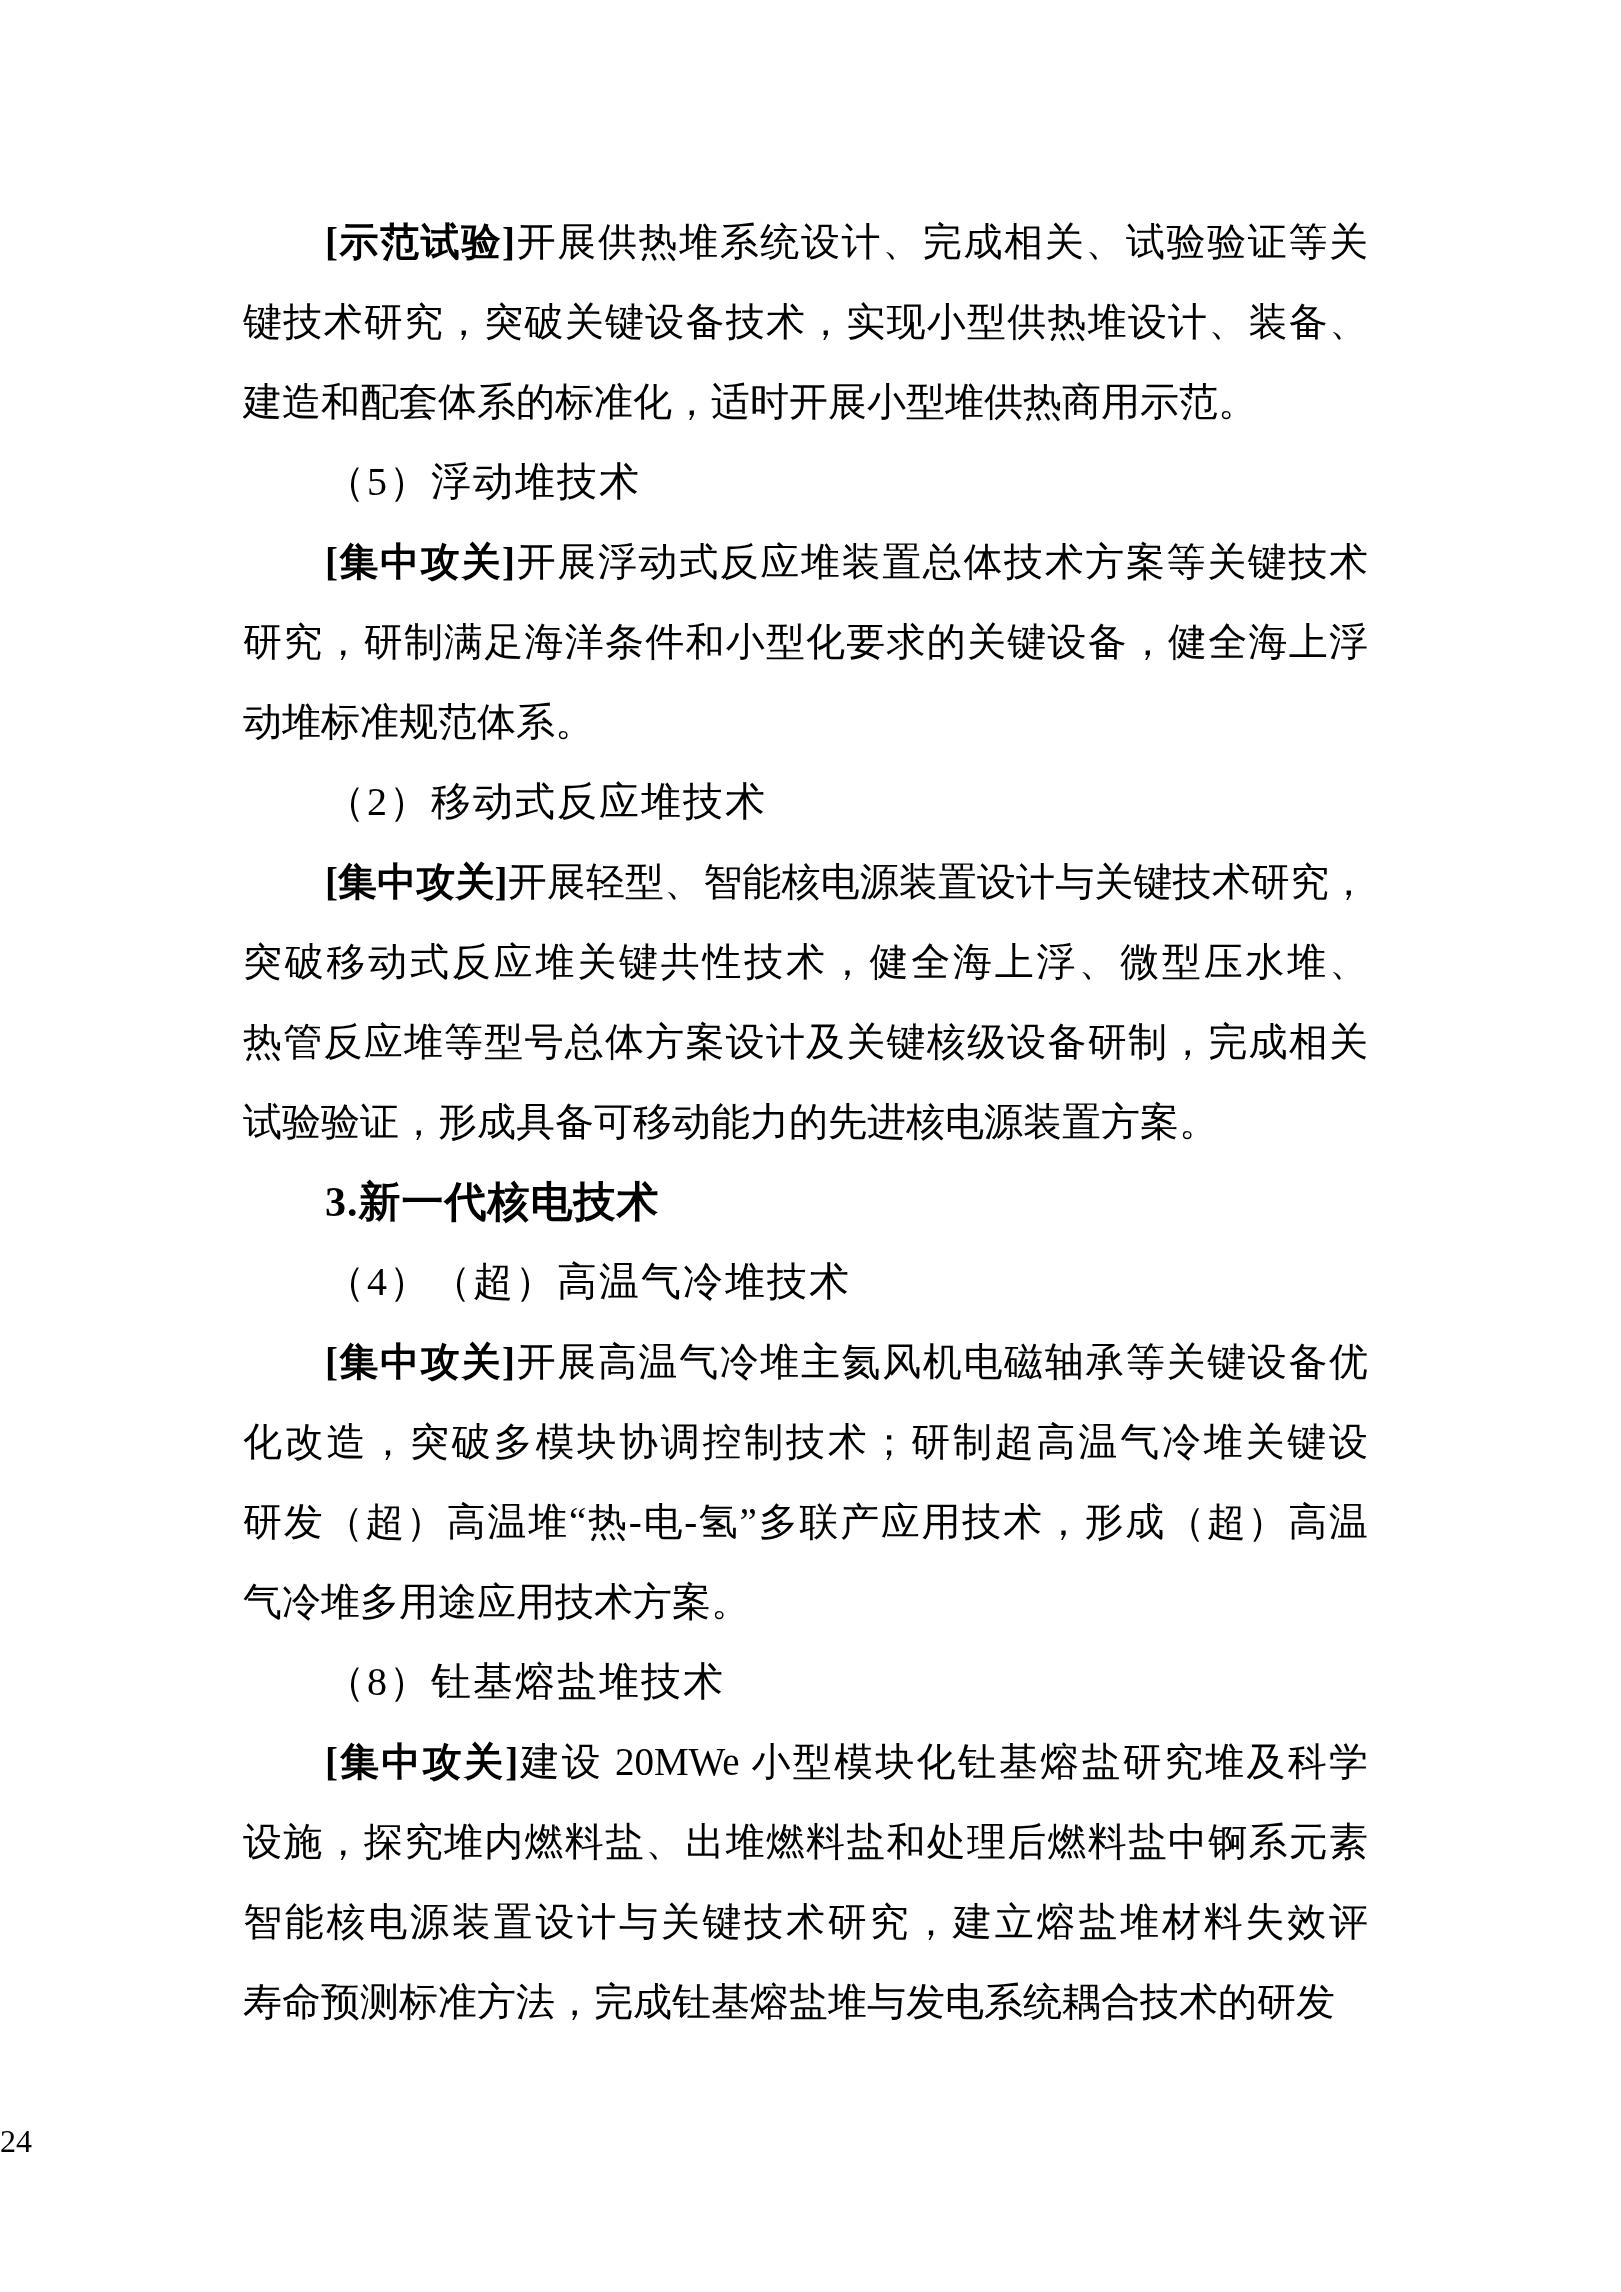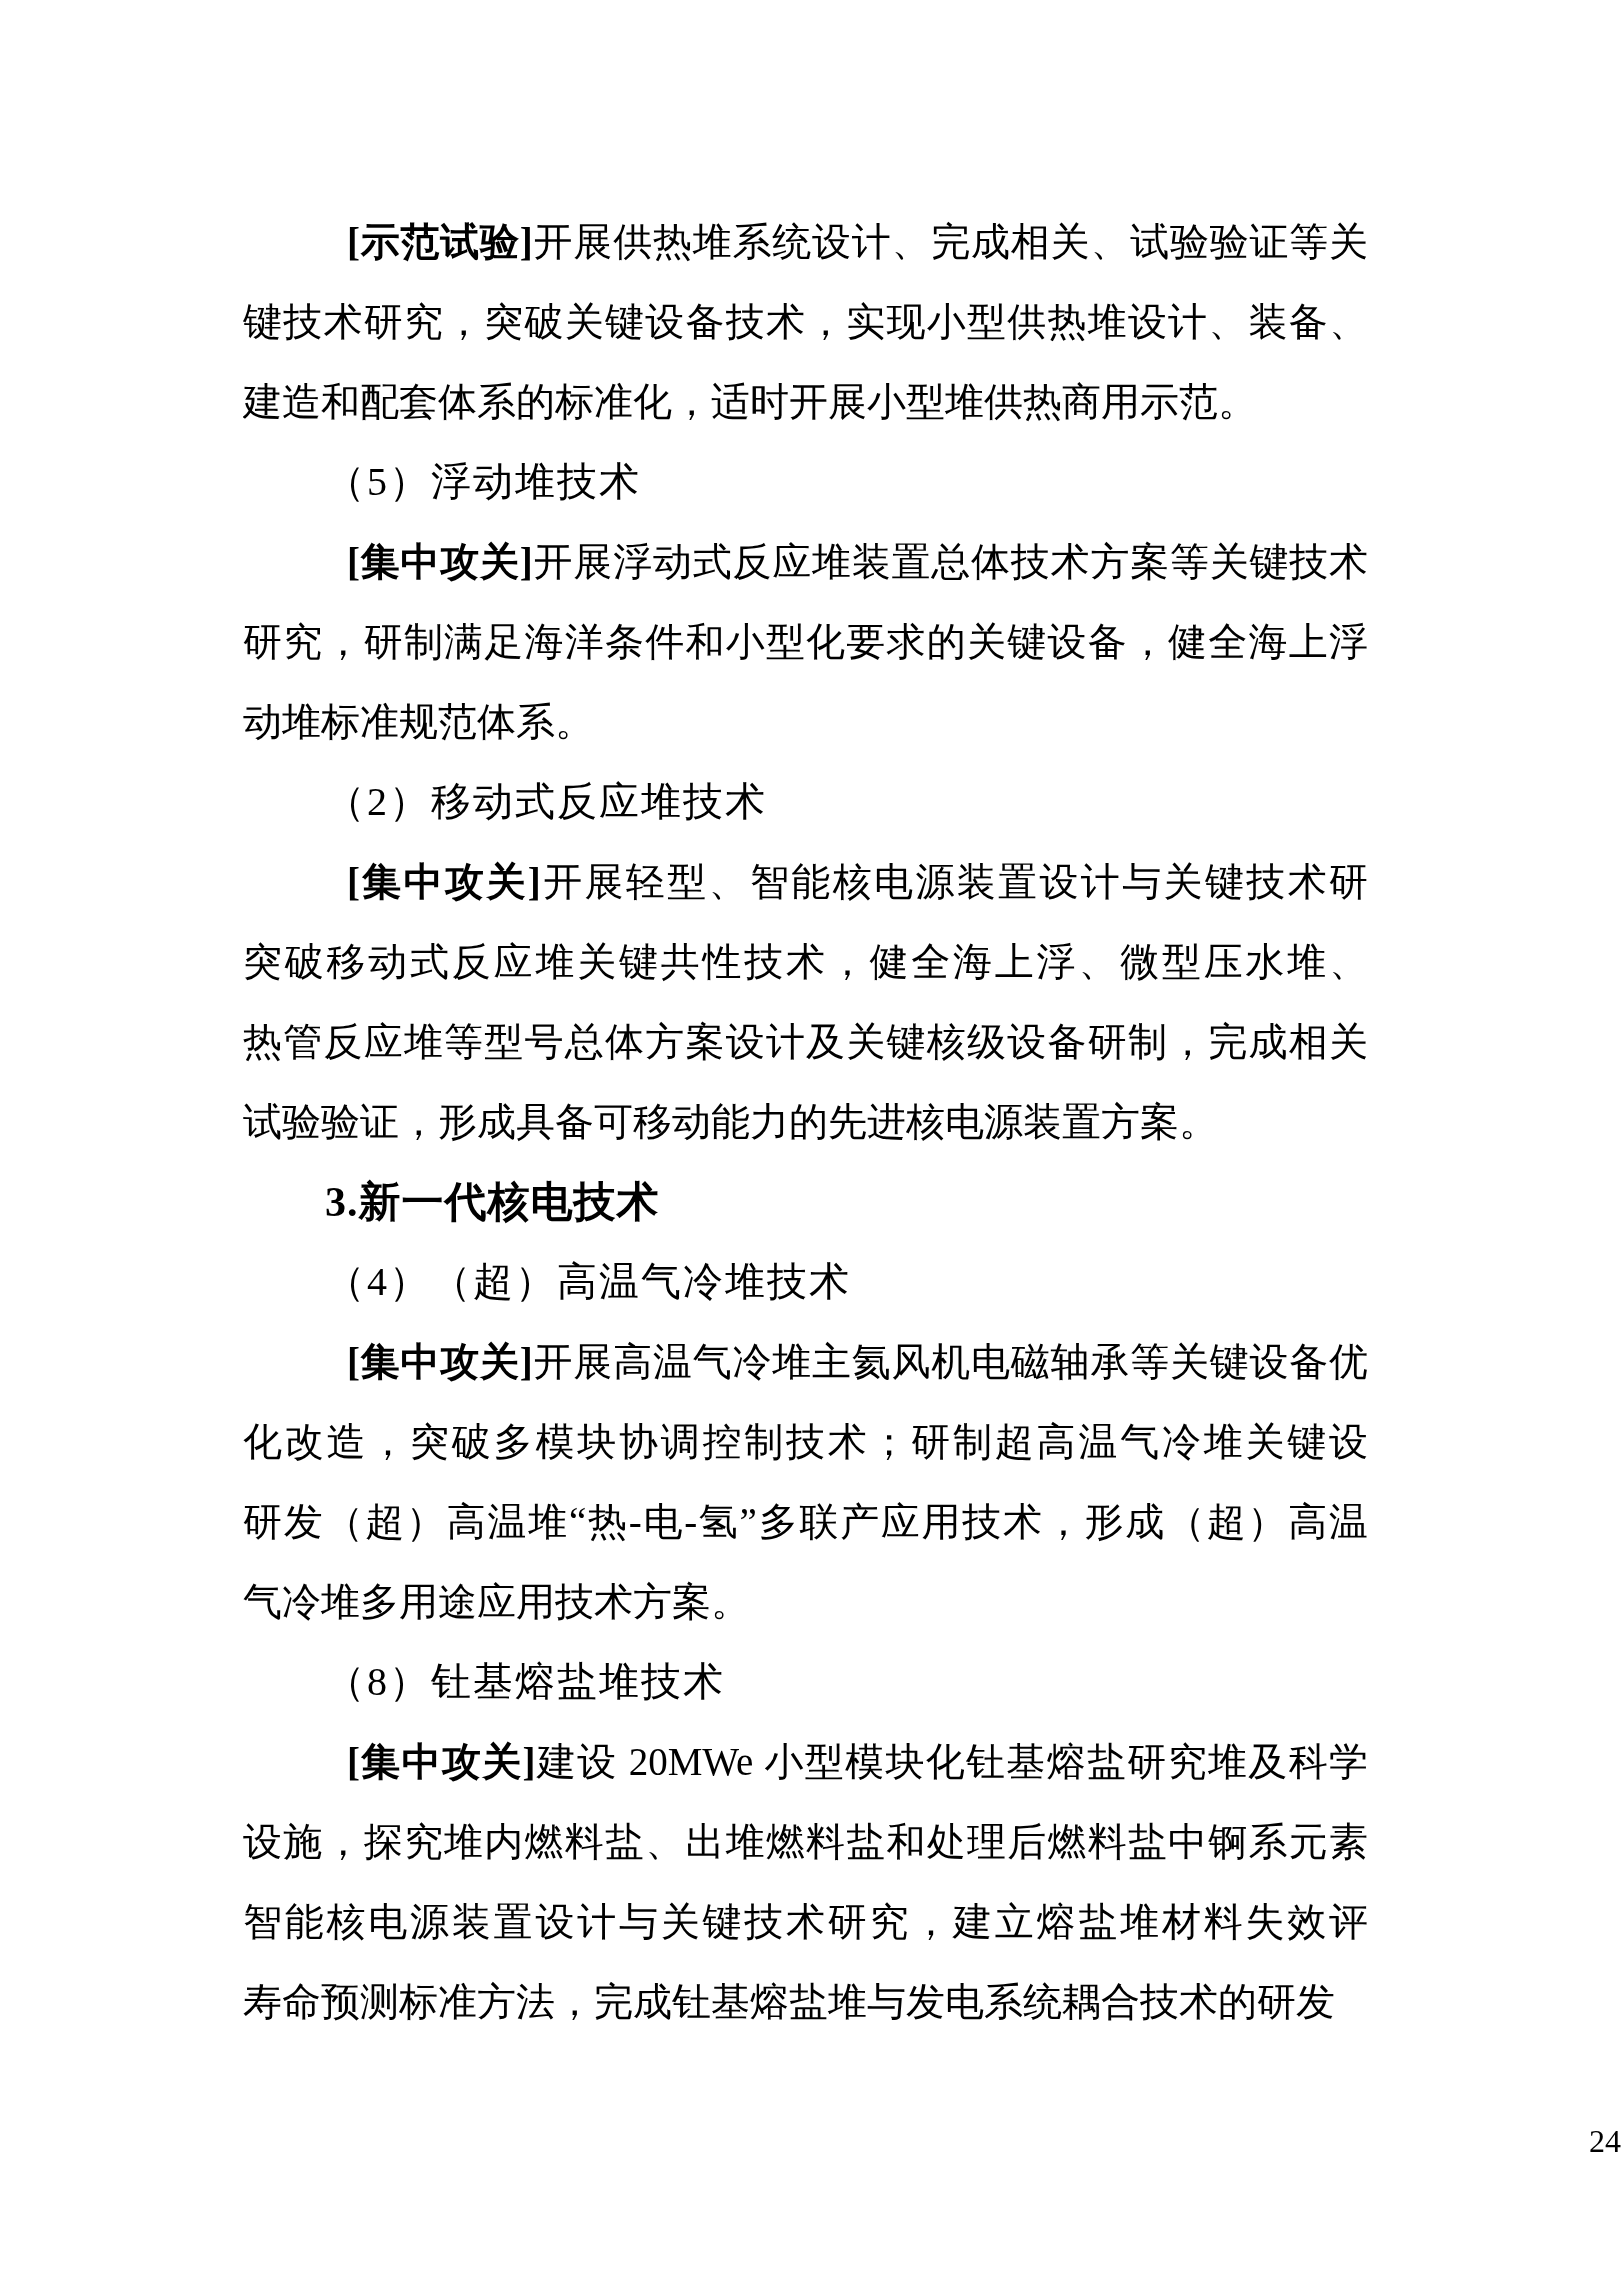--- a/index.html
+++ b/index.html
@@ -49,28 +49,27 @@
   .line.heading-hei {
     text-align: left;
     text-align-last: left;
     font-family: Liberation Serif, serif;
     font-weight: bold;
     font-size: 42px;
     letter-spacing: 1px;
   }
   .tag {
     font-weight: bold;
-    margin-left: 22px;
   }
   .footer {
     position: absolute;
     left: 0;
     top: 2117px;
     width: 100%;
-    text-align: right;
+    text-align: left;
   }
   .page-number {
     font-size: 32px;
     line-height: 49px;
     color: #000000;
     font-family: "Liberation Serif", "DejaVu Serif", serif;
   }
 </style>
 </head>
 <body>

